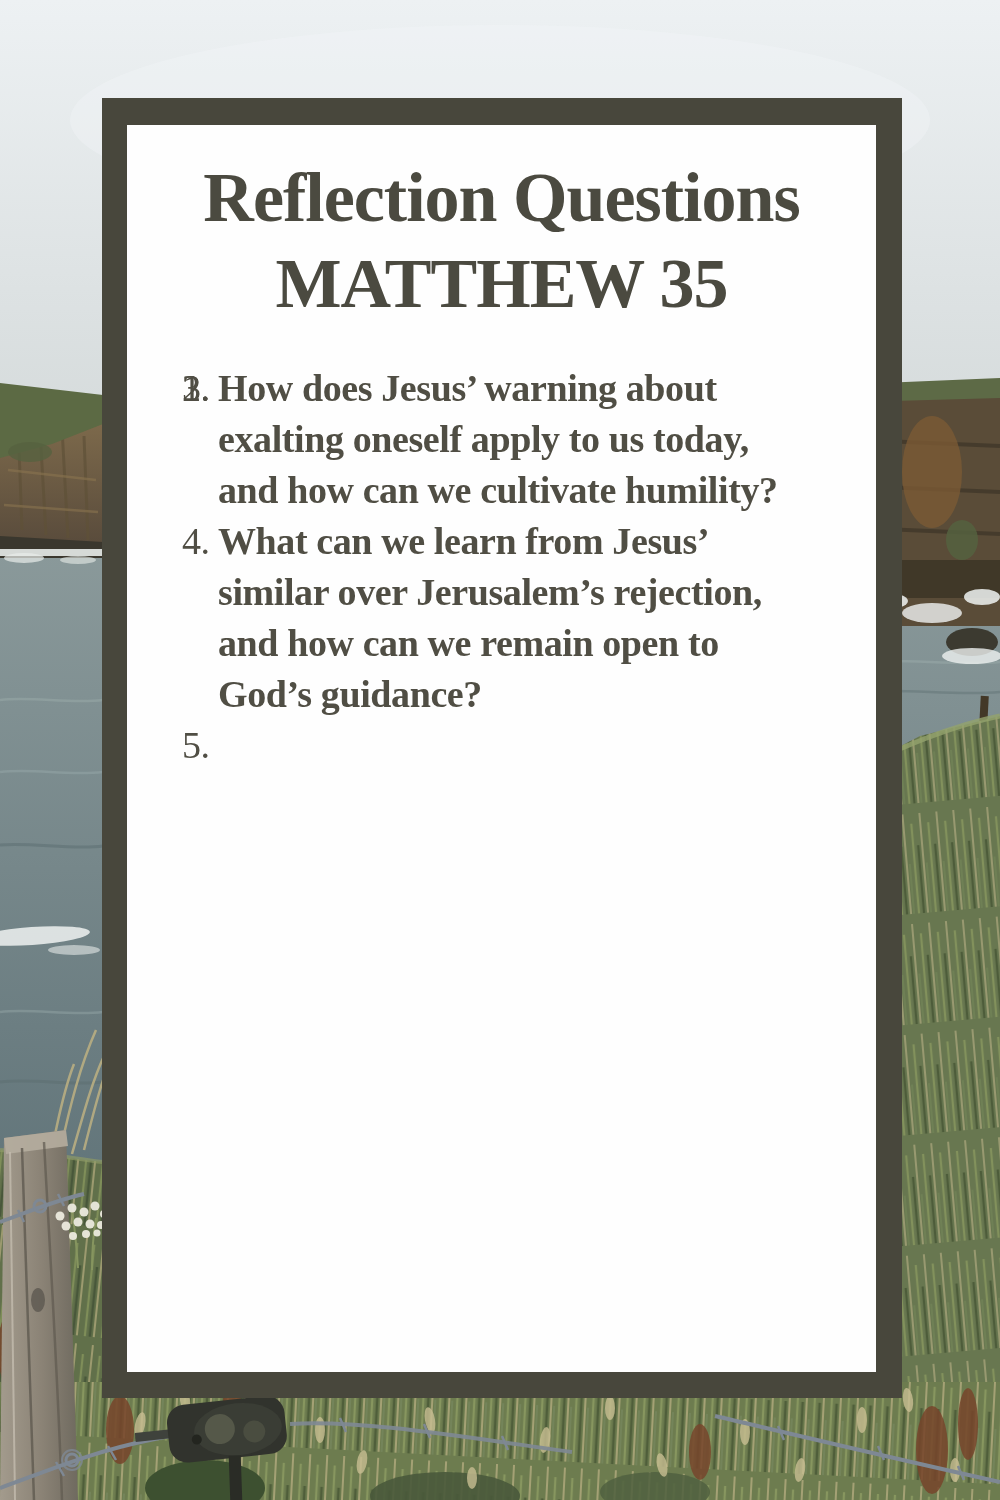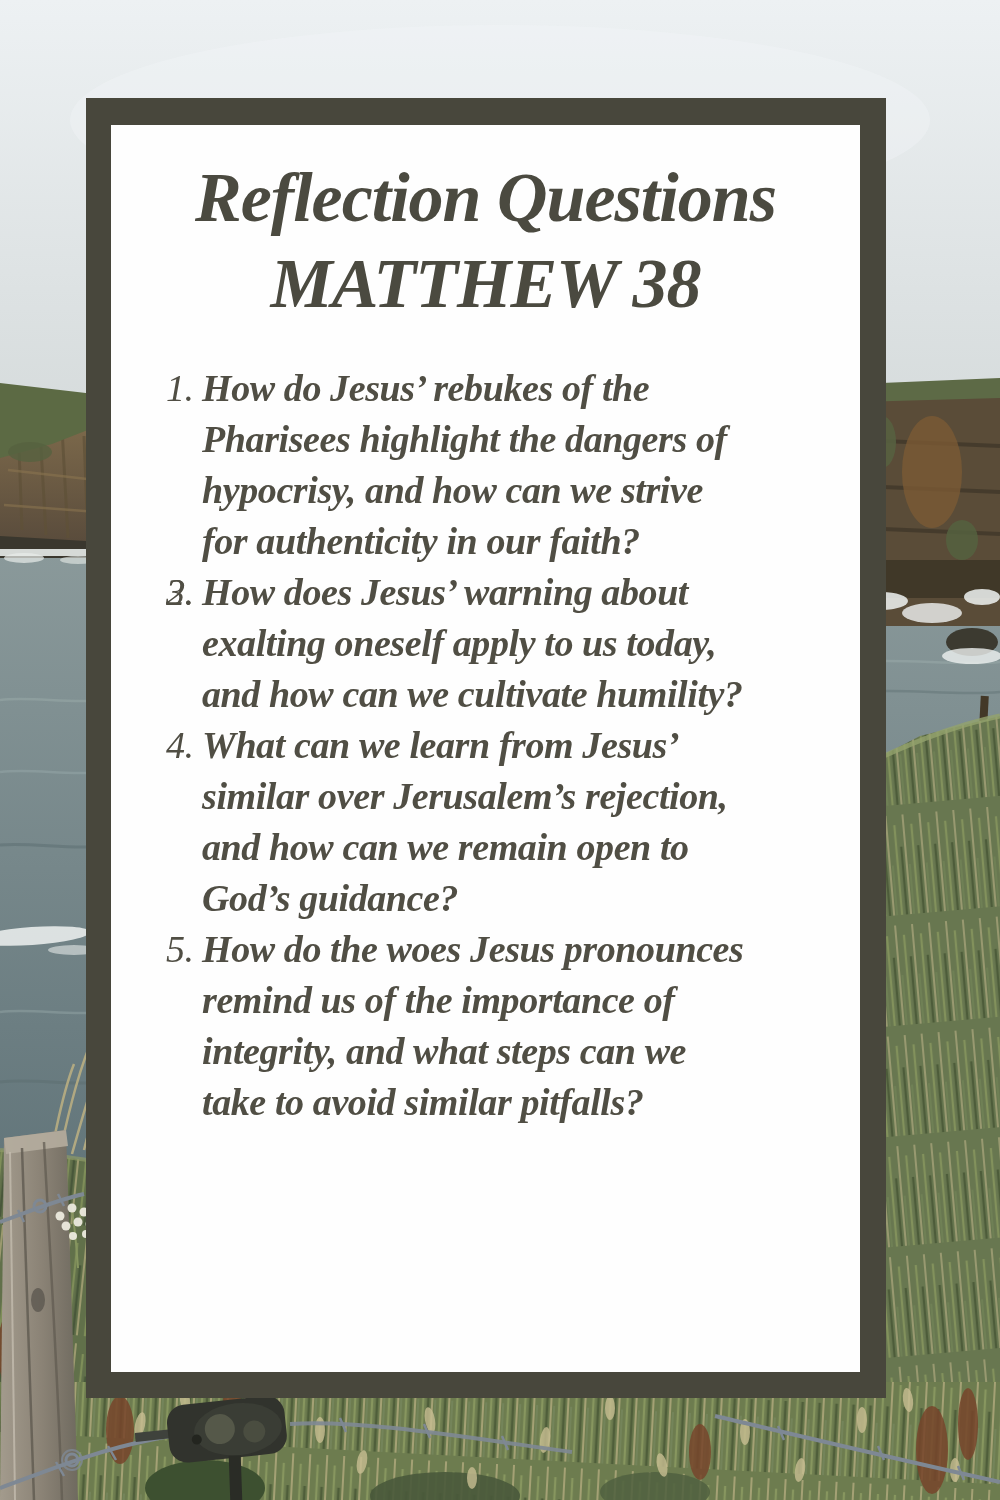--- a/index.html
+++ b/index.html
@@ -5,22 +5,22 @@
   html,body{margin:0;padding:0;}
   body{
     width:1000px;height:1500px;position:relative;overflow:hidden;
     font-family:"Liberation Serif","DejaVu Serif",serif;
     background:#d8dcdb;
   }
   .scene{position:absolute;inset:0;z-index:0;}
   .scene svg{display:block;width:1000px;height:1500px;}
 
   .card{
-    position:absolute;left:86px;top:98px;width:800px;height:1300px;
-    background:var(--card-border,#48473c);z-index:2;font-style:italic;
+    position:absolute;left:102px;top:98px;width:800px;height:1300px;
+    background:var(--card-border,#48473c);z-index:2;
   }
   .card-inner{
     position:absolute;left:25px;top:27px;right:26px;bottom:26px;
     background:var(--card-bg,#fefefe);
     overflow:hidden;
   }
   .title-line{
     margin:0;text-align:center;font-weight:700;
     font-size:70px;line-height:86px;letter-spacing:-1px;
     color:var(--title-text,#4b4a40);
@@ -236,34 +236,28 @@
     <rect x="36" y="-42" width="16" height="14" rx="3" fill="#2e302a"></rect>
     <rect x="-4" y="26" width="12" height="58" fill="#2a2c26" transform="rotate(4 2 26)"></rect>
   </g>
 </svg>
 </div>
 
 <div class="card">
   <div class="card-inner">
     <div class="title-block">
       <h1 class="title-line">Reflection Questions</h1>
-      <h1 class="title-line">MATTHEW 38</h1>
+      <h1 class="title-line">MATTHEW 35</h1>
     </div>
     <div class="questions">
-      <div class="q"><span class="num">1.</span><span>How do Jesus’ rebukes of the
-Pharisees highlight the dangers of
-hypocrisy, and how can we strive
-for authenticity in our faith?</span></div>
+      <div class="q"><span class="num">1.</span></div>
       <div class="q"><span class="num">2.</span></div>
       <div class="q"><span class="num">3.</span><span>How does Jesus’ warning about
 exalting oneself apply to us today,
 and how can we cultivate humility?</span></div>
       <div class="q"><span class="num">4.</span><span>What can we learn from Jesus’
 similar over Jerusalem’s rejection,
 and how can we remain open to
 God’s guidance?</span></div>
-      <div class="q"><span class="num">5.</span><span>How do the woes Jesus pronounces
-remind us of the importance of
-integrity, and what steps can we
-take to avoid similar pitfalls?</span></div>
+      <div class="q"><span class="num">5.</span></div>
     </div>
   </div>
 </div>
 
 </body></html>

